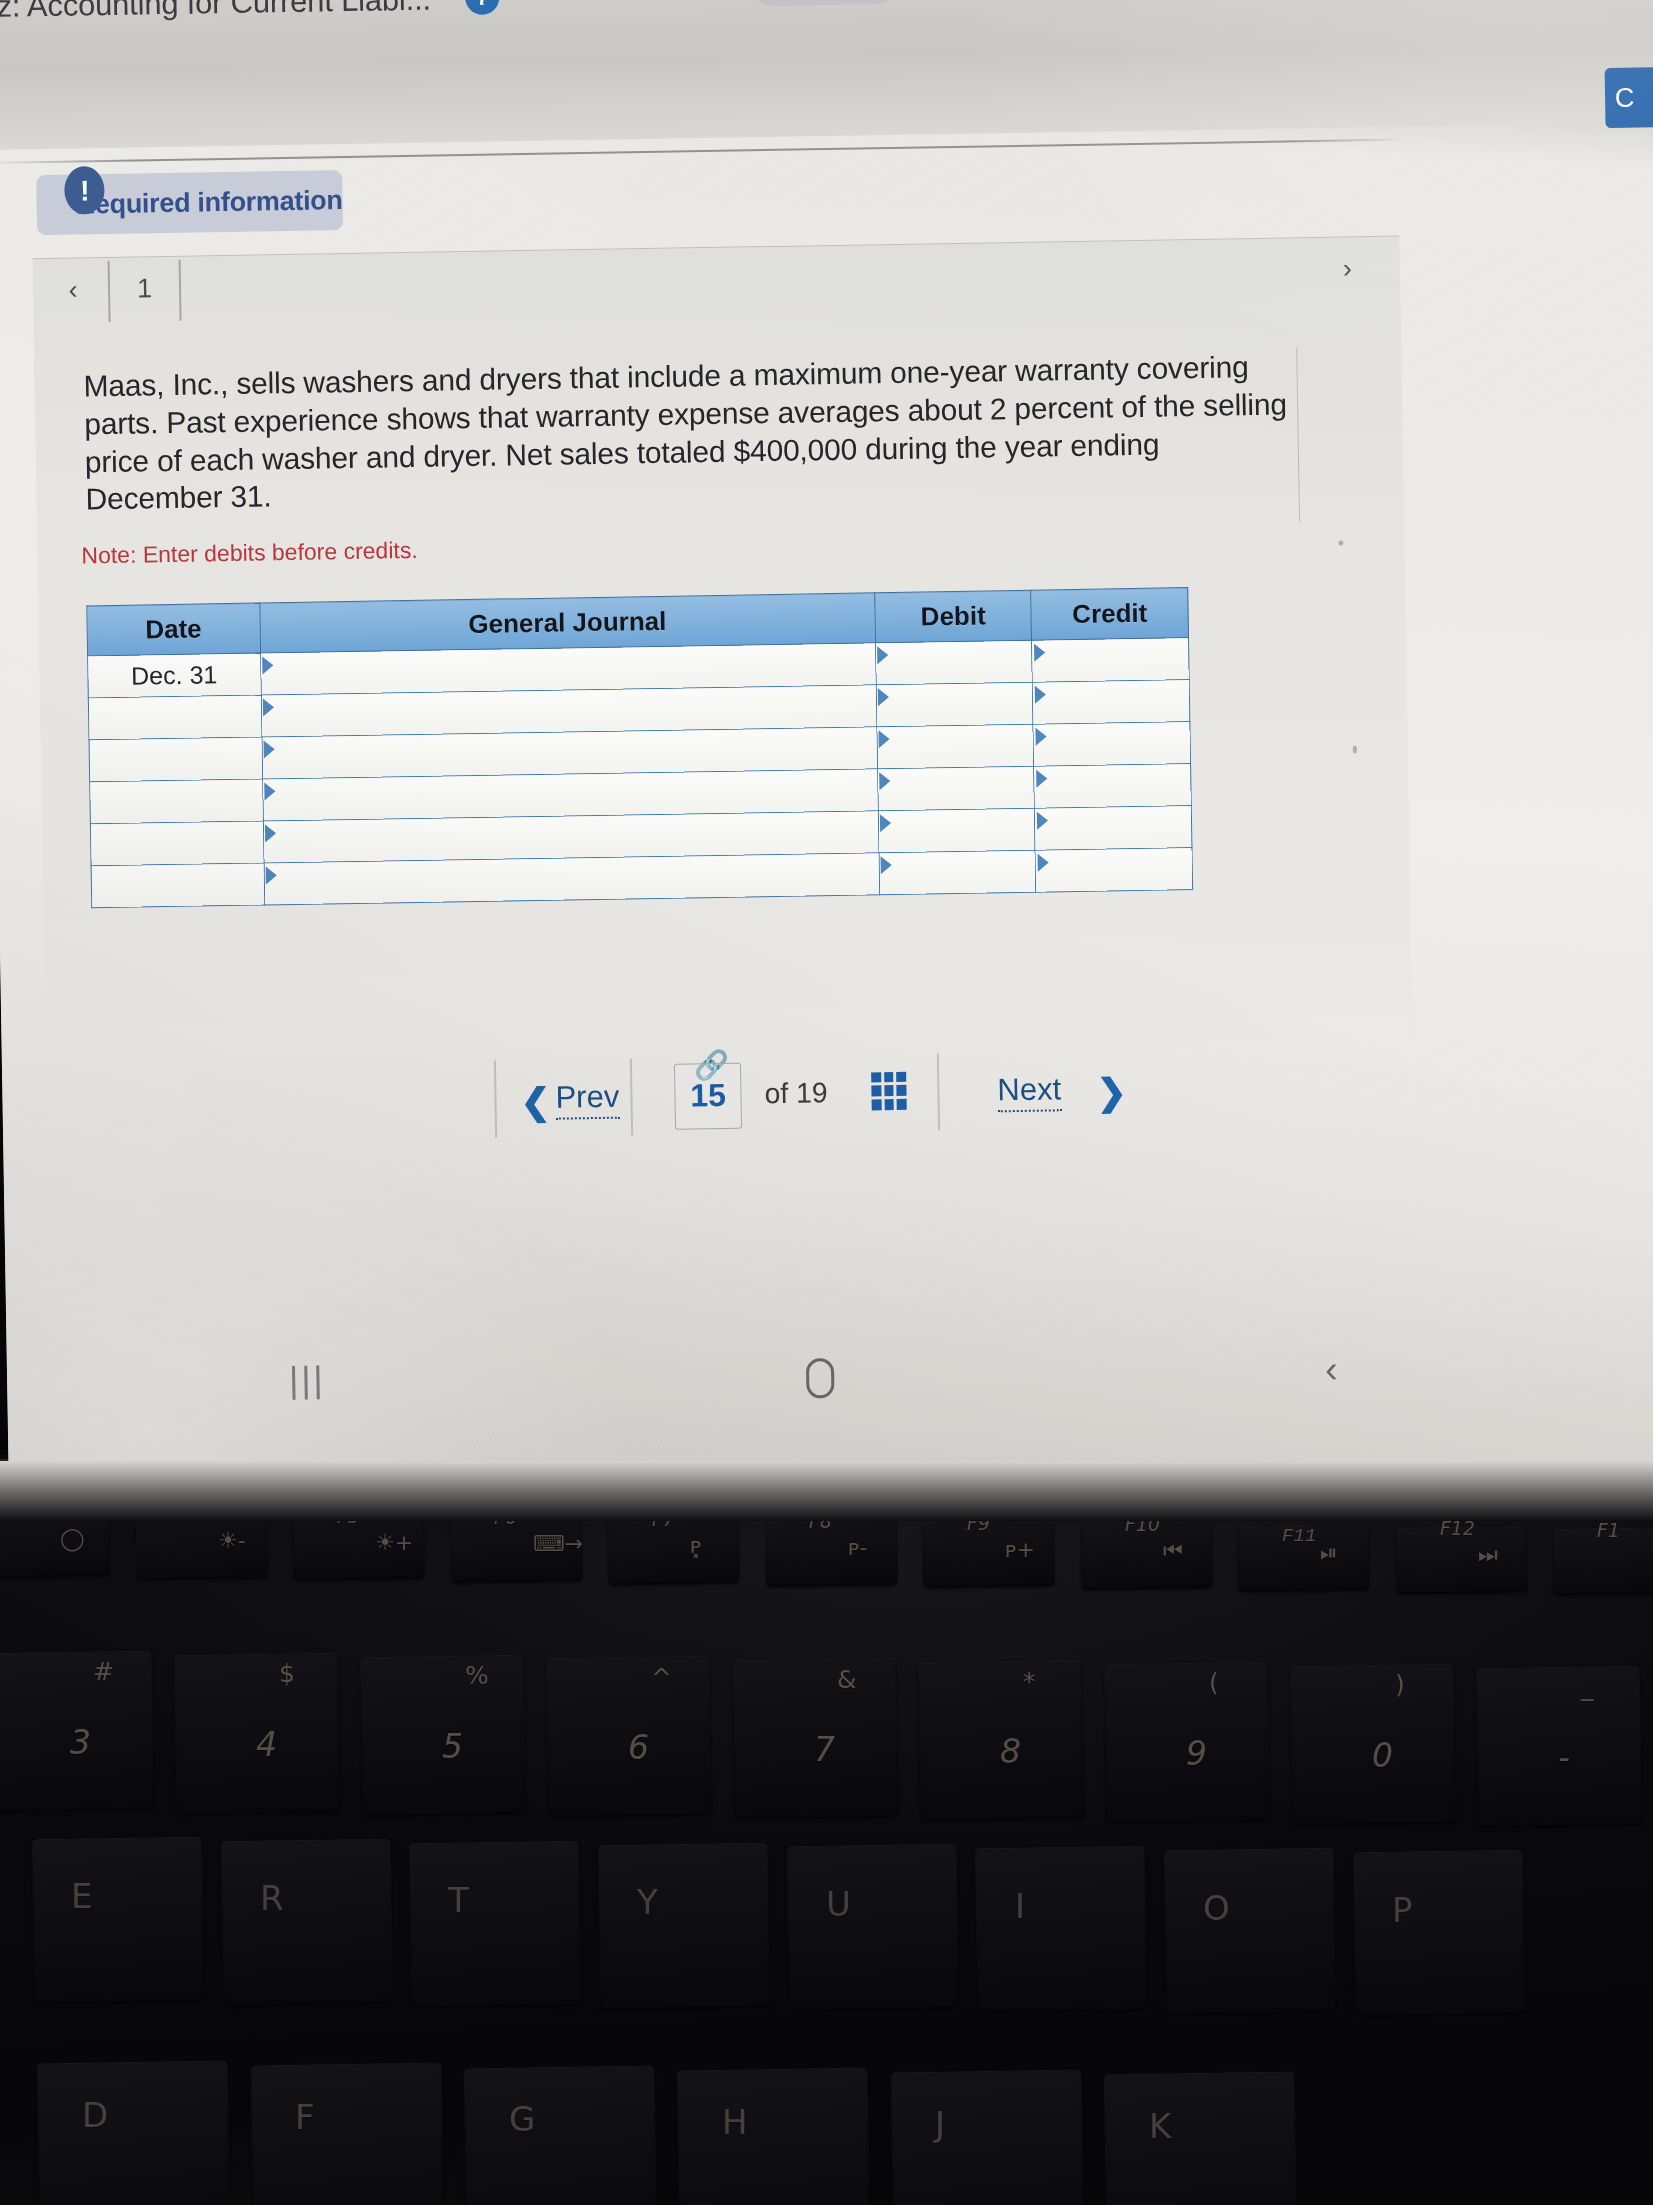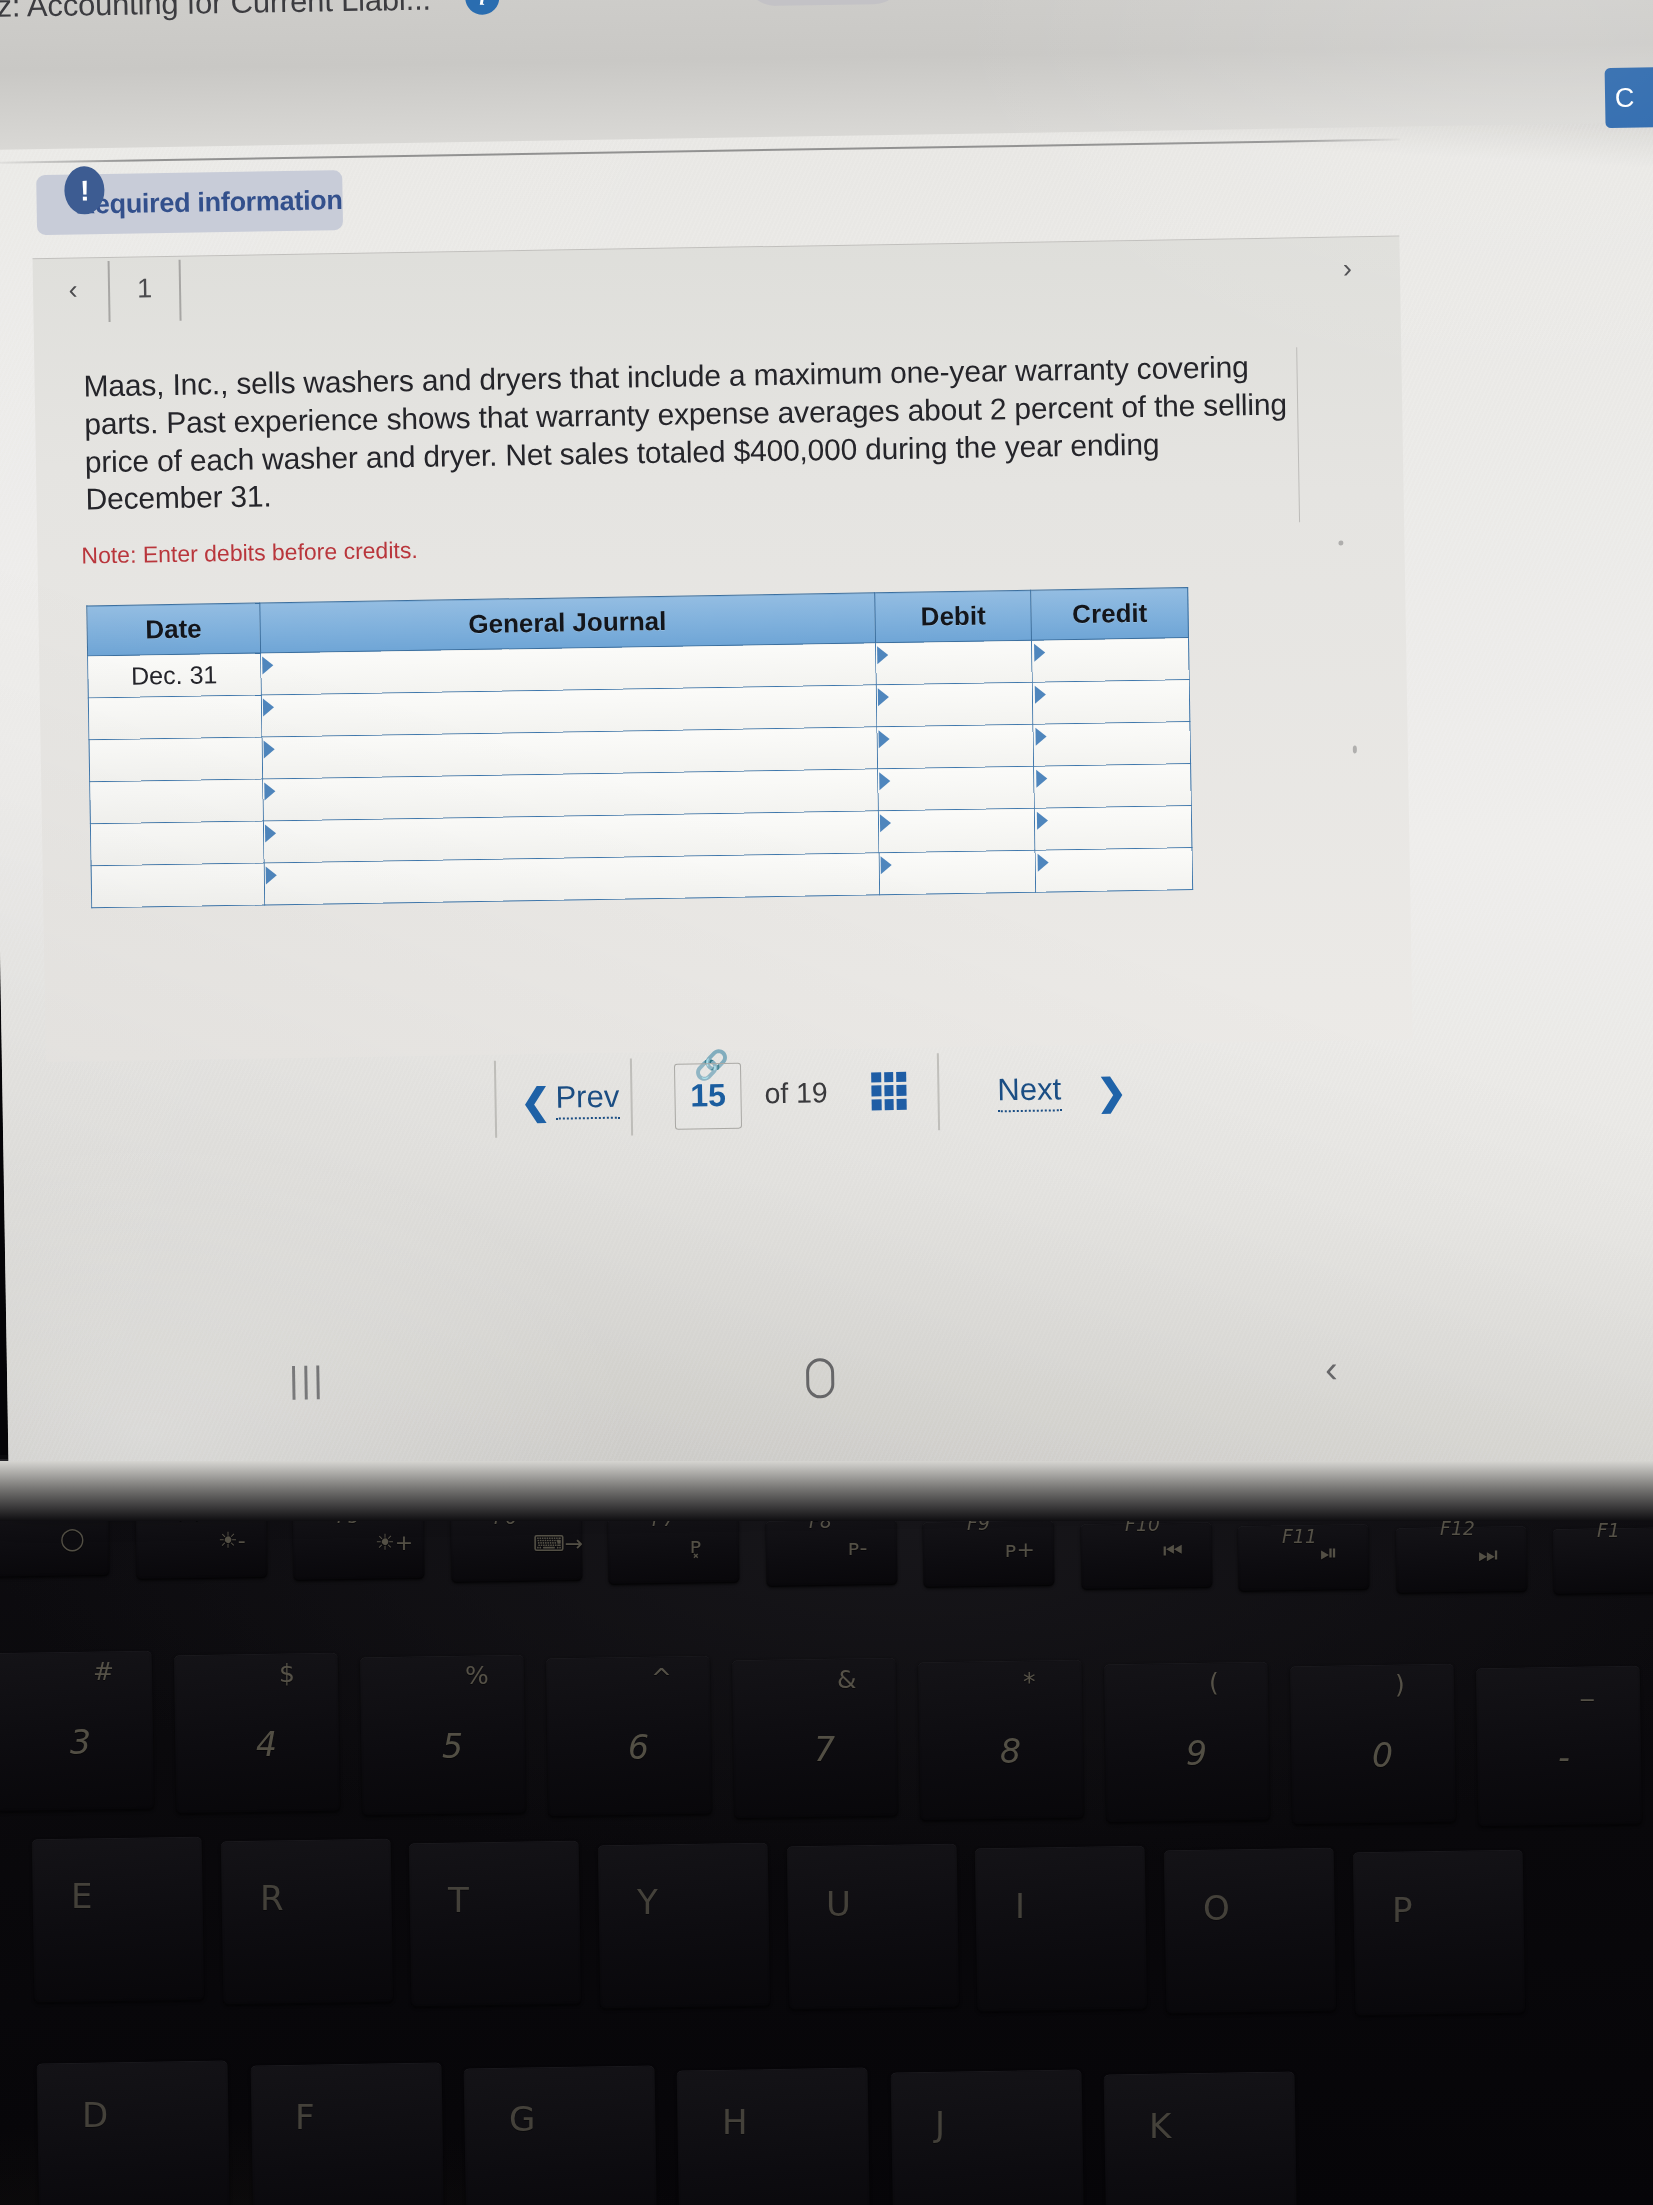--- a/index.html
+++ b/index.html
@@ -320,21 +320,21 @@
         <div class="key" style="left: 766px; top: 43px; width: 131px; height: 66px; transform: rotate(-0.9deg);"></div>
         <div class="kcap fn-label" style="left: 809px; top: 34px; font-style: italic;">F8</div>
         <div class="kcap fn-glyph" style="left: 848px; top: 58px;">ᴘ-</div>
         <div class="key" style="left: 923px; top: 44px; width: 131px; height: 66px; transform: rotate(-0.9deg);"></div>
         <div class="kcap fn-label" style="left: 967px; top: 36px;">F9</div>
         <div class="kcap fn-glyph" style="left: 1005px; top: 60px;">ᴘ+</div>
         <div class="key" style="left: 1081px; top: 46px; width: 131px; height: 66px; transform: rotate(-0.9deg);"></div>
         <div class="kcap fn-label" style="left: 1125px; top: 37px;">F10</div>
         <div class="kcap fn-glyph" style="left: 1163px; top: 61px;">⏮</div>
         <div class="key" style="left: 1238px; top: 48px; width: 131px; height: 66px; transform: rotate(-0.9deg);"></div>
-        <div class="kcap fn-label" style="left: 1282px; top: 49px;">F11</div>
+        <div class="kcap fn-label" style="left: 1282px; top: 49px; font-family: Liberation Mono, monospace;">F11</div>
         <div class="kcap fn-glyph" style="left: 1320px; top: 63px;">⏯</div>
         <div class="key" style="left: 1396px; top: 50px; width: 131px; height: 66px; transform: rotate(-0.9deg);"></div>
         <div class="kcap fn-label" style="left: 1440px; top: 41px;">F12</div>
         <div class="kcap fn-glyph" style="left: 1478px; top: 65px;">⏭</div>
         <div class="key" style="left: 1553px; top: 51px; width: 131px; height: 66px; transform: rotate(-0.9deg);"></div>
         <div class="kcap fn-label" style="left: 1597px; top: 43px;">F1</div>
       </div>
     <div id="kb-num-row" class="kb-row" style="top: 164px;">
         <div class="key" style="left: -11px; top: 33px; width: 164px; height: 159px; transform: rotate(-0.9deg);"></div>
         <div class="kcap num-top" style="left: 93px; top: 38px;">#</div>

